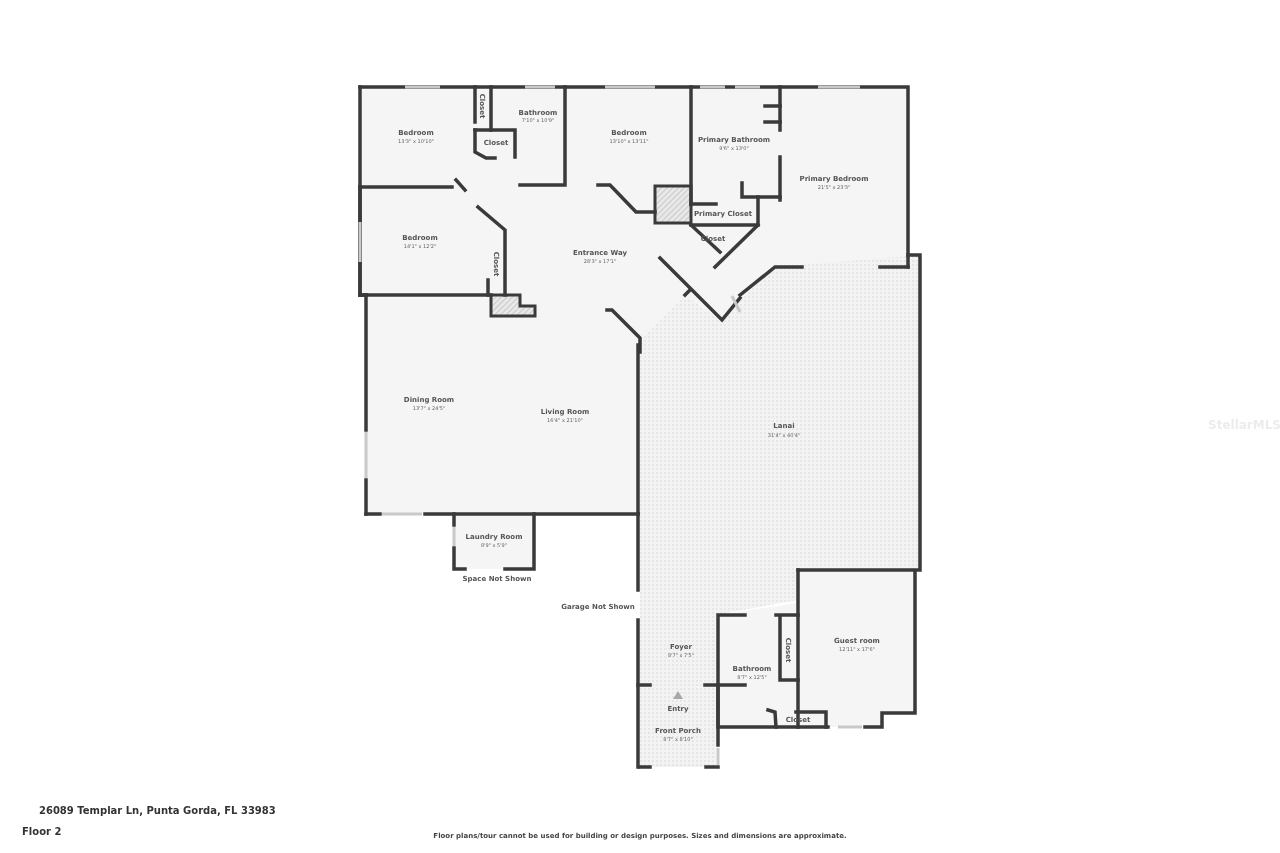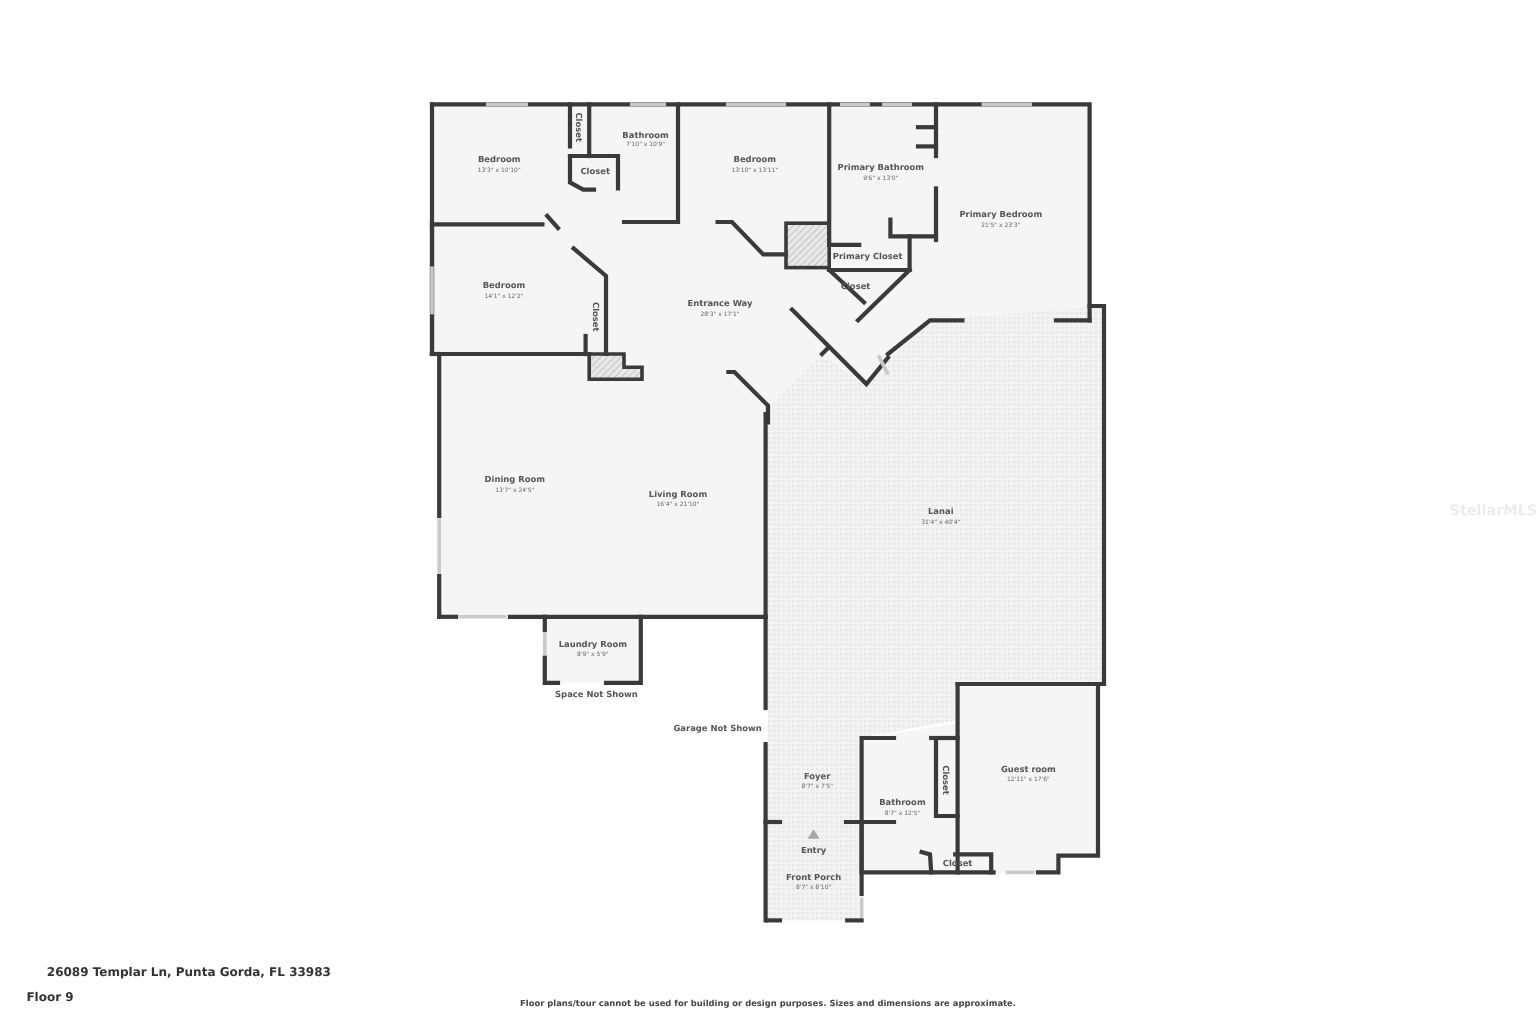--- a/index.html
+++ b/index.html
@@ -211,14 +211,14 @@
 
   <polygon points="678,691 673,699 683,699" fill="#a8a8a8"></polygon>
   <text class="room-label" x="678" y="711" text-anchor="middle">Entry</text>
 
   <text class="note" x="497" y="581" text-anchor="middle">Space Not Shown</text>
   <text class="note" x="598" y="609" text-anchor="middle">Garage Not Shown</text>
 </svg>
 
 <div class="watermark">StellarMLS</div>
 <div class="footer-address">26089 Templar Ln, Punta Gorda, FL 33983</div>
-<div class="footer-floor">Floor 9</div>
+<div class="footer-floor">Floor 2</div>
 <div class="footer-disclaimer"><span>Floor plans/tour cannot be used for building or design purposes. Sizes and dimensions are approximate.</span></div>
 
 </body></html>

